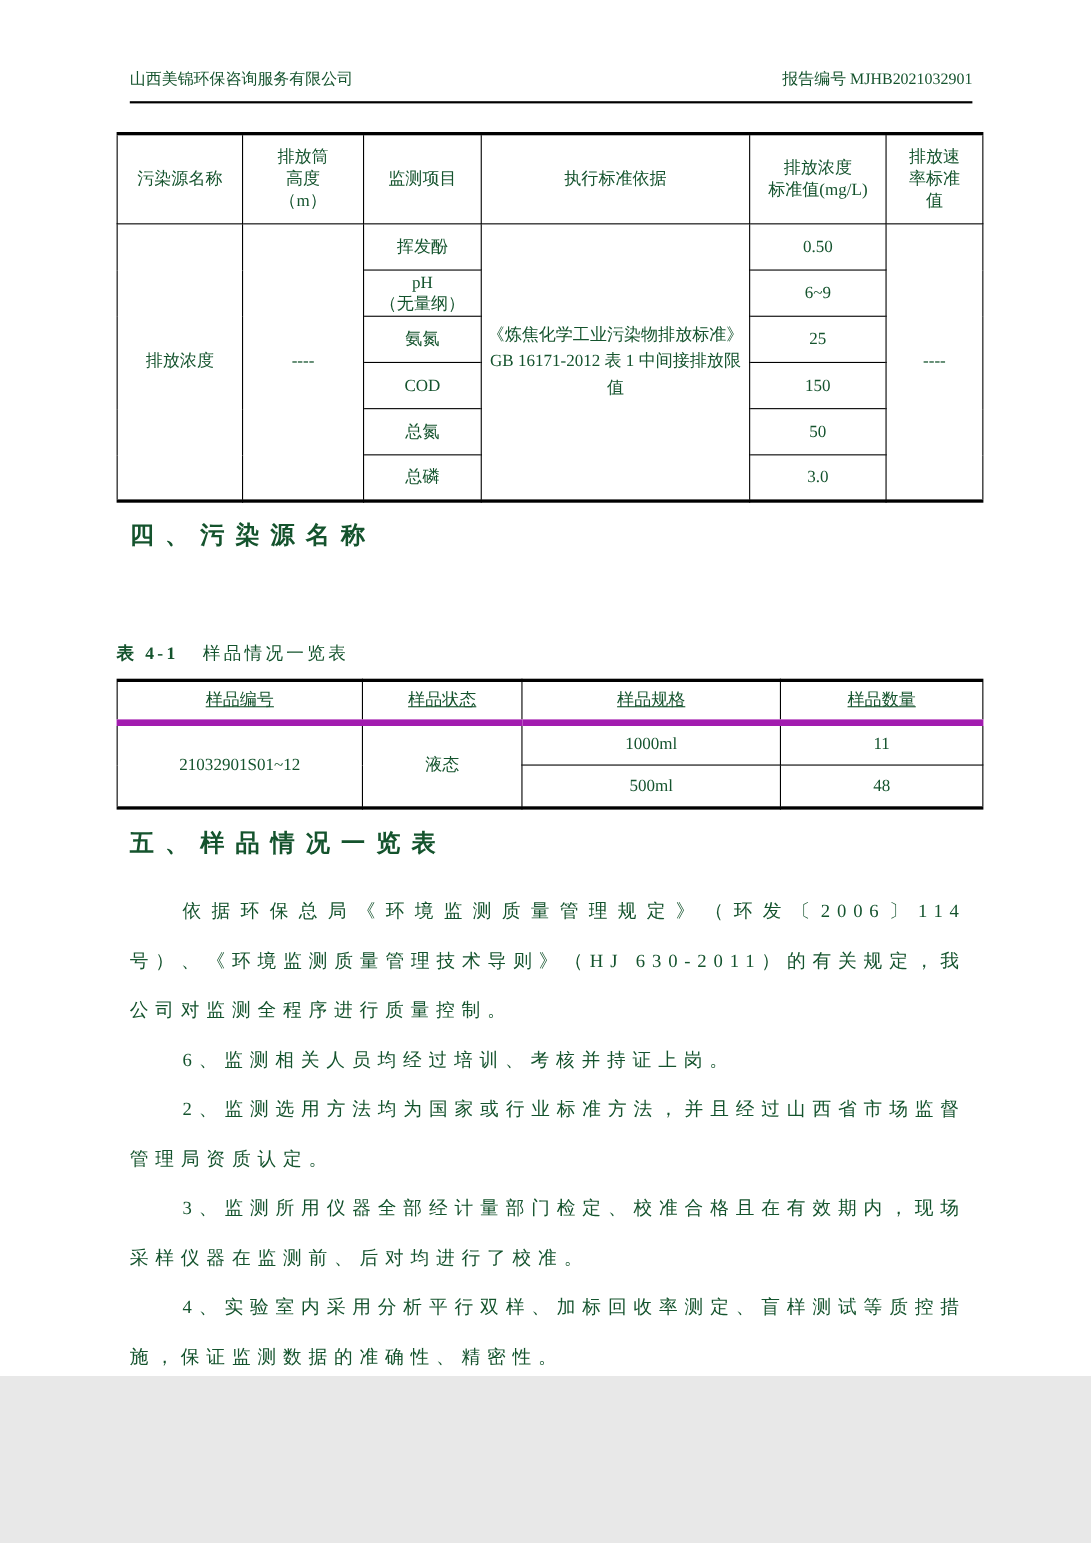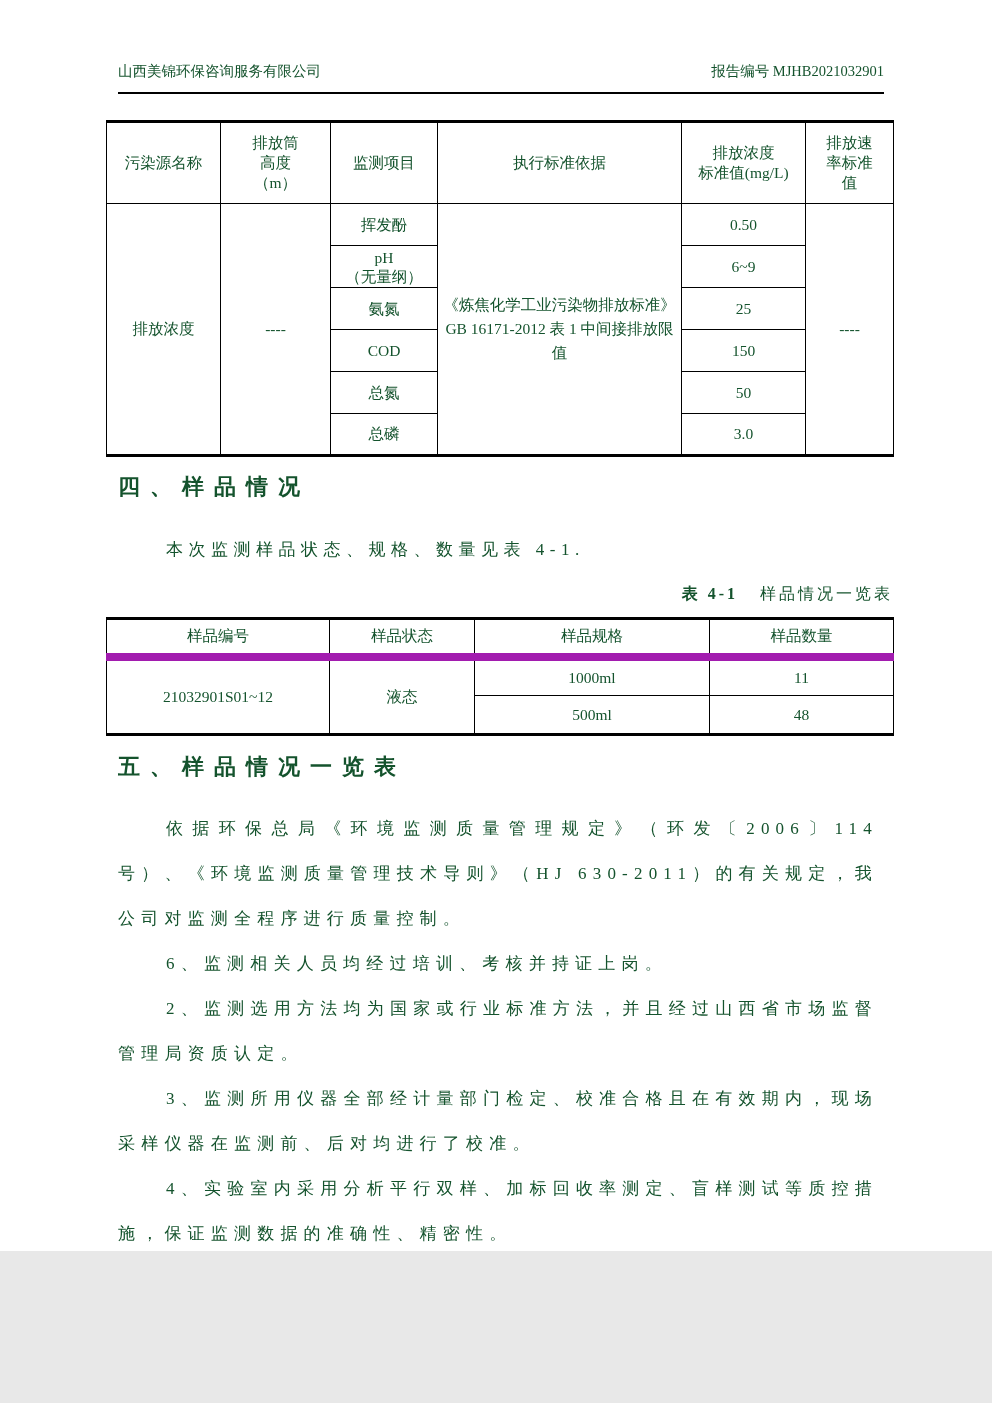--- a/index.html
+++ b/index.html
@@ -42,37 +42,37 @@
     line-height: 20px;
     overflow: hidden;
   }
   #standards-table-wrap { position: absolute; left: 106px; top: 120px; }
   #standards-table tr.head-row   { height: 82px; }
   #standards-table tr.body-row   { height: 42px; }
   #standards-table td.basis-cell { line-height: 24px; }
   #samples-table-wrap { position: absolute; left: 106px; top: 617px; }
   #samples-table tr.head-row { height: 38px; }
   #samples-table tr.body-row { height: 39px; }
-  #samples-table th { border-bottom: 8px solid #a21caf; }
+  #samples-table th { border-bottom: 6px solid #a21caf; text-decoration: underline; }
   
   .section-heading {
     position: absolute; left: 118px;
     font-size: 22px; font-weight: bold; letter-spacing: 10px;
     white-space: nowrap;
   }
   #heading-samples { top: 472px; }
   #heading-qa      { top: 752px; }
   #samples-intro {
     position: absolute; left: 118px; top: 538px; width: 760px;
     font-size: 17px; letter-spacing: 5.5px; padding-left: 48px;
     box-sizing: border-box;
   }
   #table-caption {
     position: absolute; left: 106px; top: 584px; width: 787px;
-    text-align: right; font-size: 16px; letter-spacing: 3px;
+    text-align: left; font-size: 16px; letter-spacing: 3px;
   }
   #table-caption .cap-label { font-weight: bold; margin-right: 22px; }
   #qa-text {
     position: absolute; left: 118px; top: 806px; width: 760px;
     font-size: 17px; line-height: 45px; letter-spacing: 6.2px;
     text-align: justify;
   }
   #qa-text p { margin: 0; text-indent: 48px; }
   
   #page-footer {
@@ -141,22 +141,21 @@
         <td>50</td>
       </tr>
       <tr class="body-row">
         <td>总磷</td>
         <td>3.0</td>
       </tr>
     </tbody>
       </table>
   </div>
 
-  <div id="heading-samples" class="section-heading">四、样品情况</div>
-  <div id="samples-intro">本次监测样品状态、规格、数量见表 4-1.</div>
+  <div id="heading-samples" class="section-heading">四、污染源名称</div>
   <div id="table-caption">
     <span class="cap-label">表 4-1</span><span>样品情况一览表</span>
   </div>
 
   <div id="samples-table-wrap">
     <table id="samples-table" class="doc-table">
       <colgroup>
         <col style="width:223px">
           <col style="width:145px">
           <col style="width:235px">

